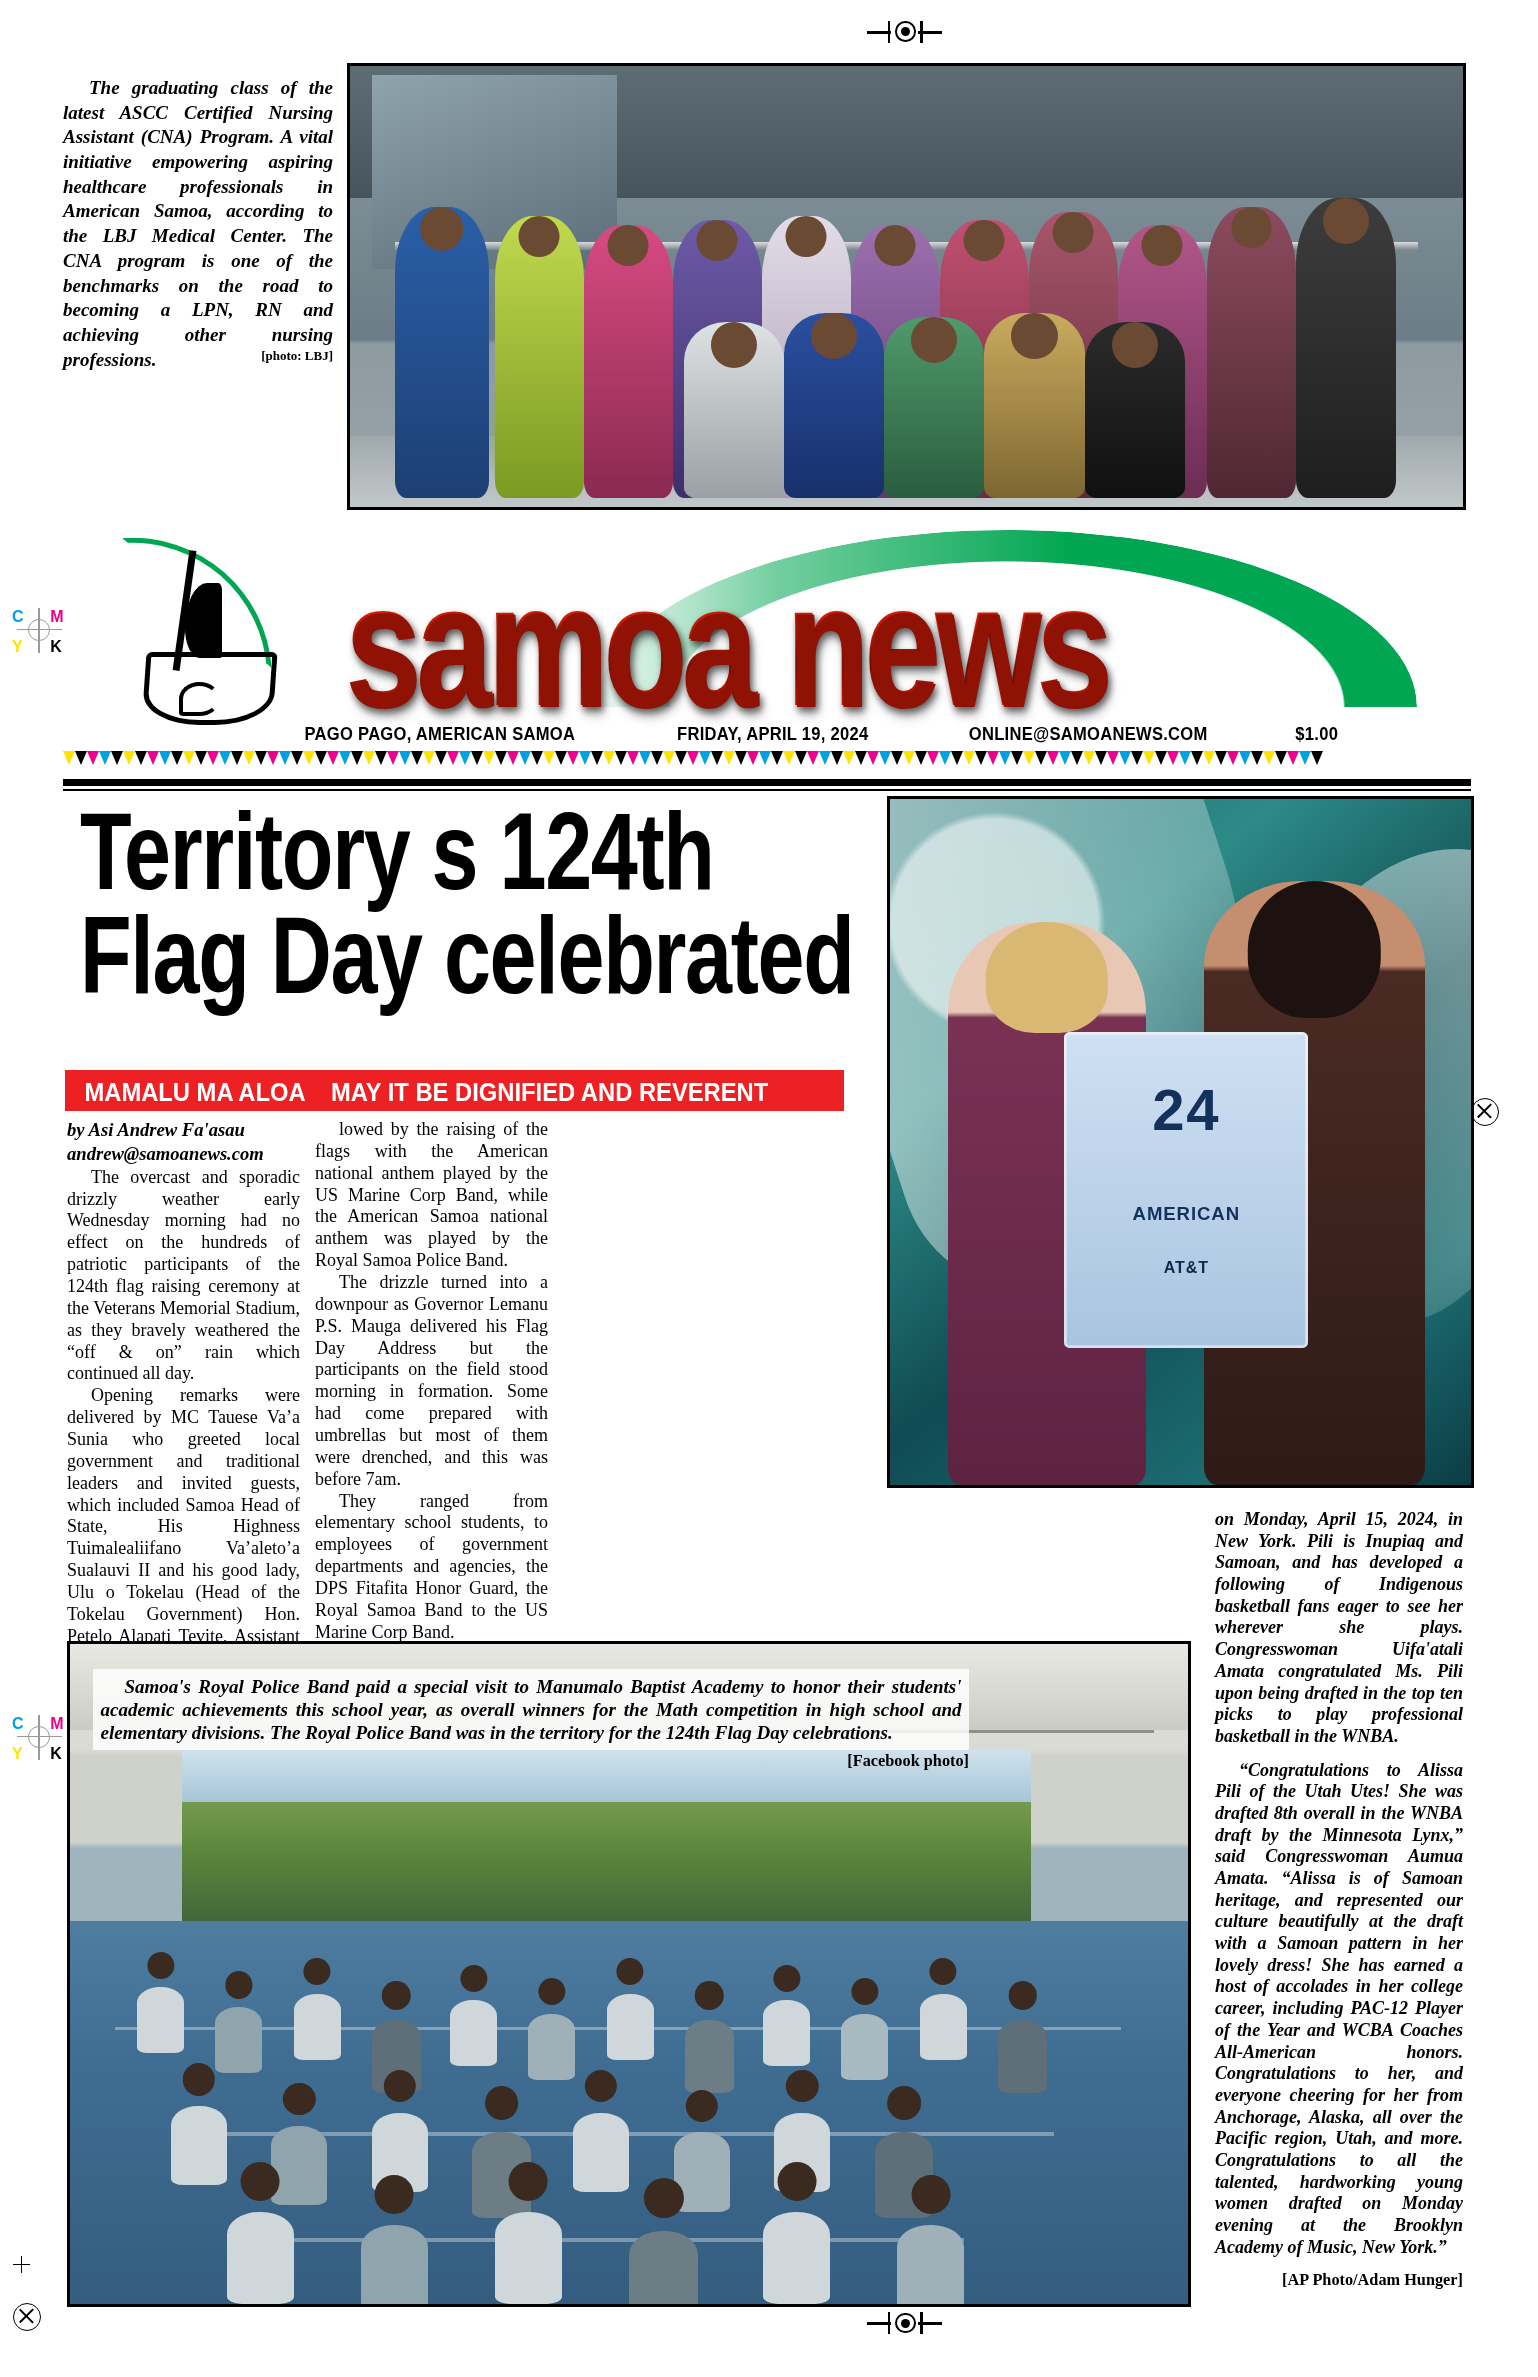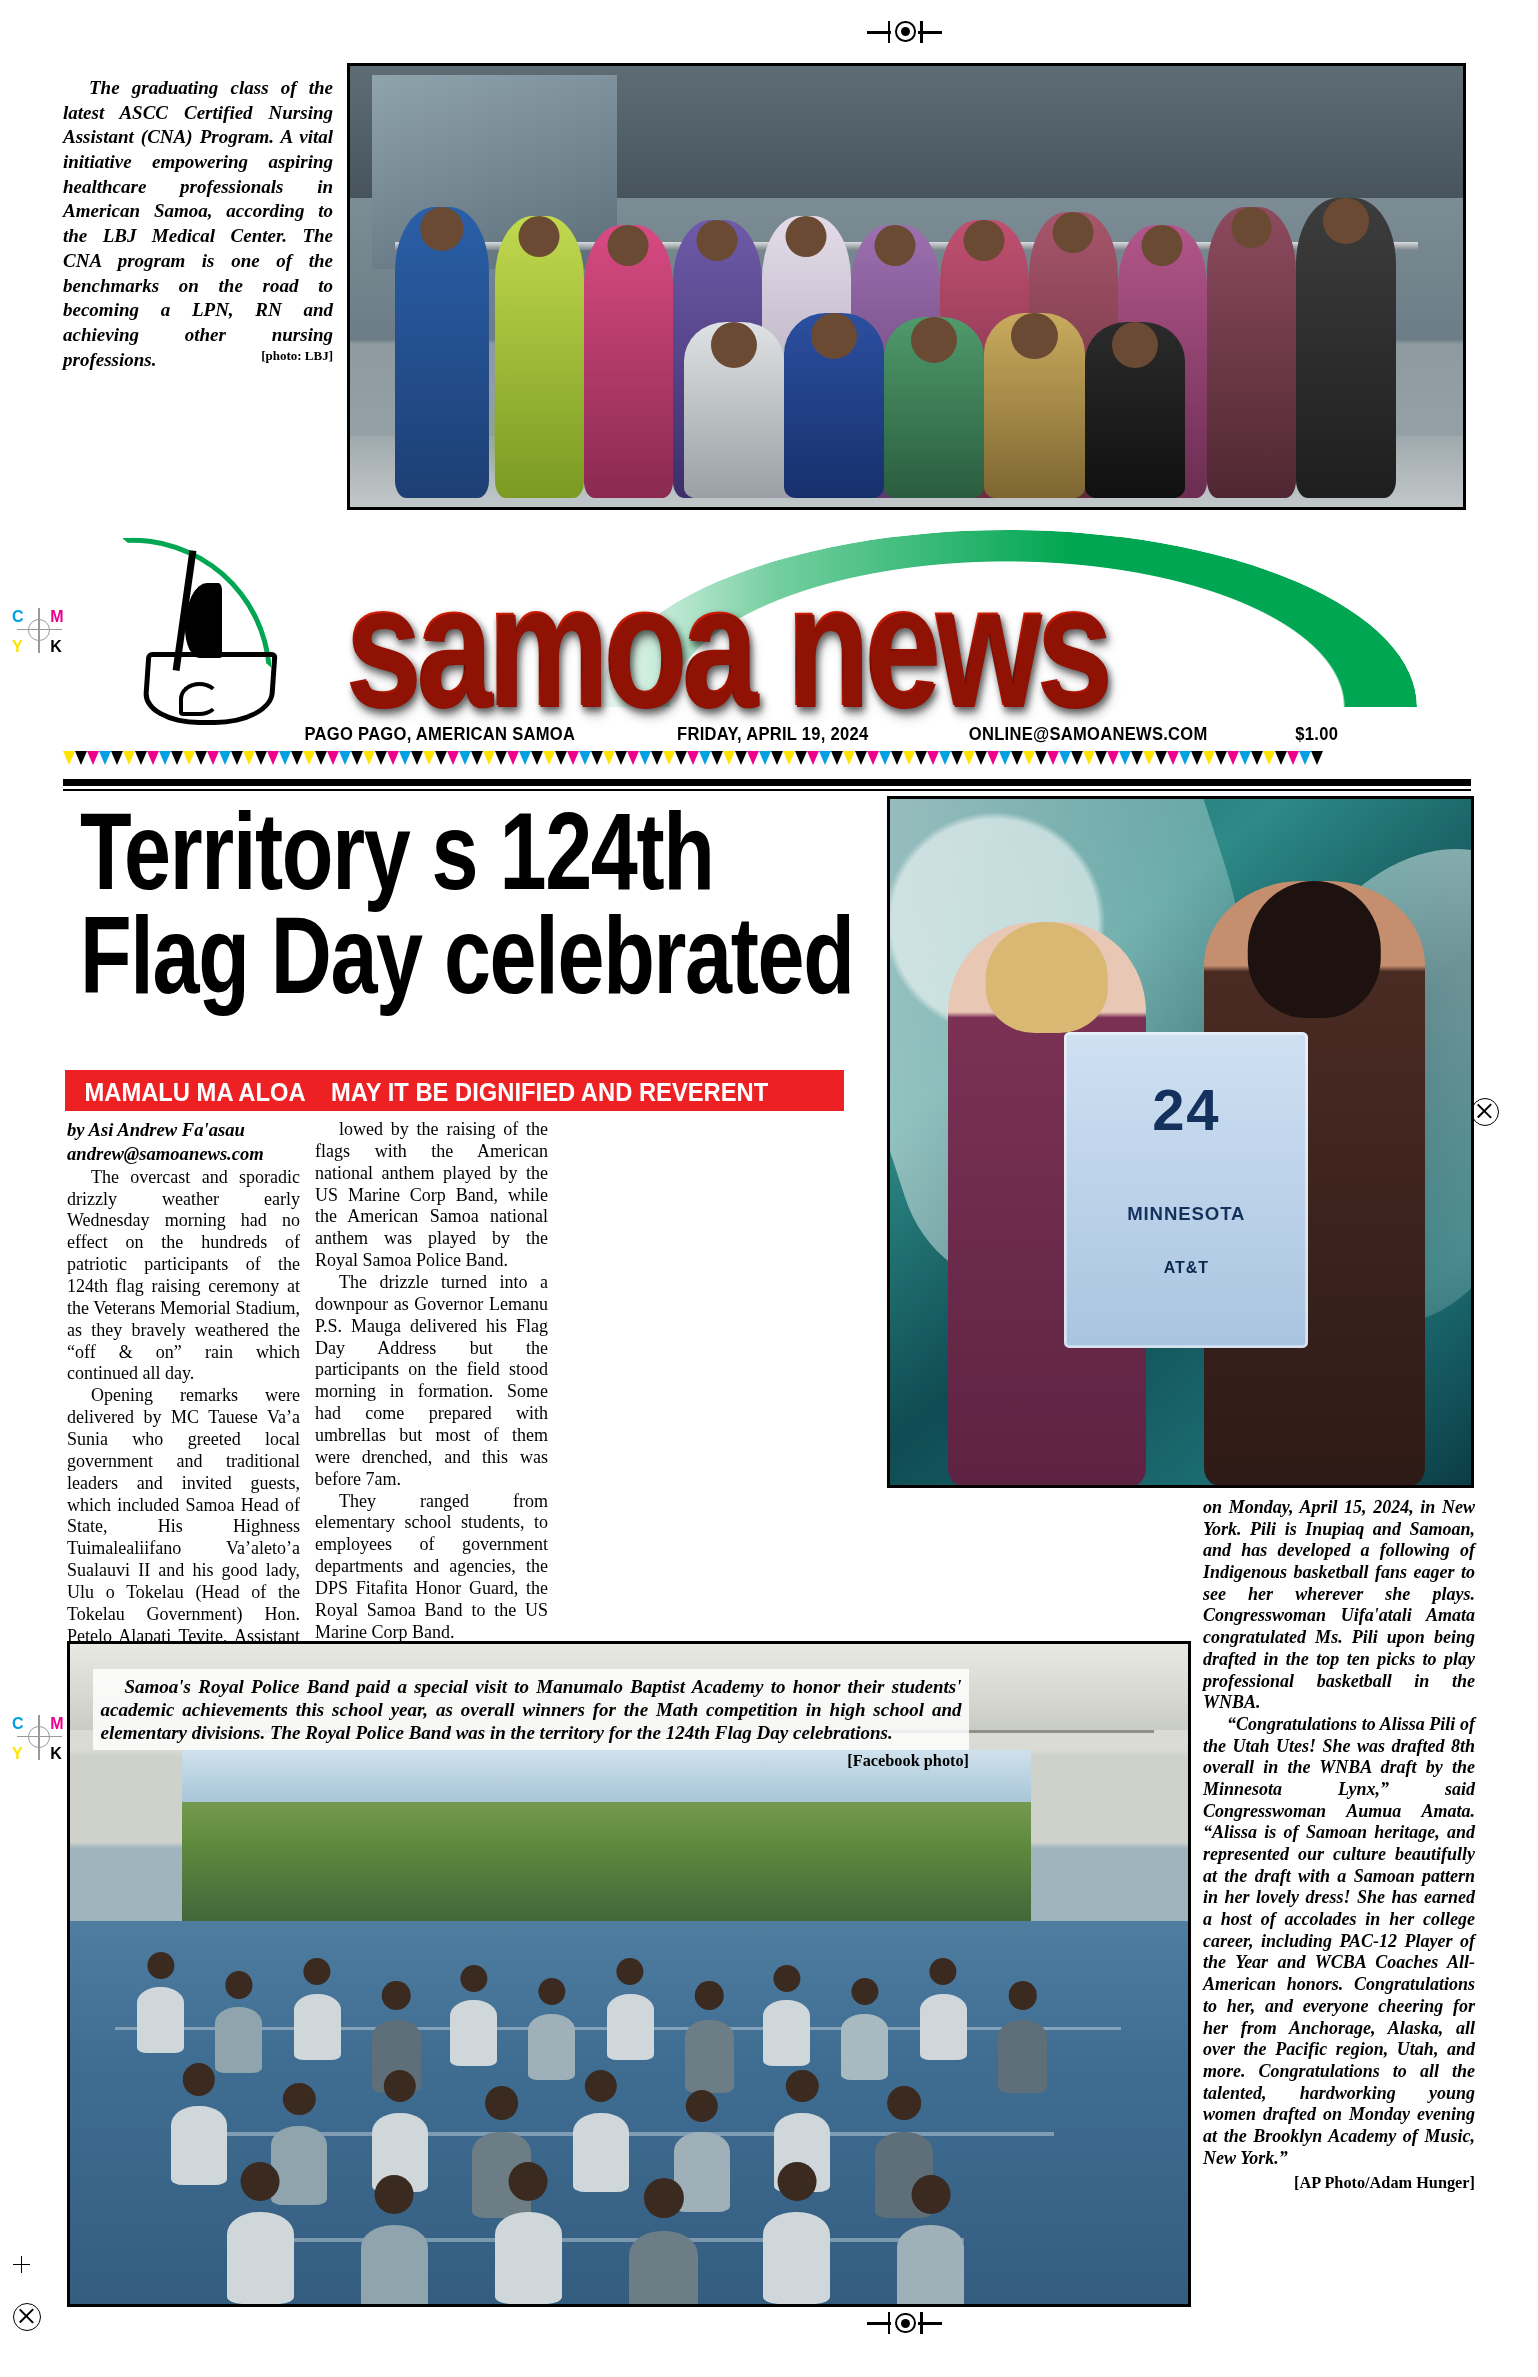--- a/index.html
+++ b/index.html
@@ -325,21 +325,21 @@
     text-align:justify;
   }
   #wnba-cap-left {
     left:893px; top:1497px; width:231px;
     text-indent:24px;
     border-left:2.8px solid #000; padding-left:10.3px;
   }
   #wnba-cap-right {
     left:1203px; top:1497px; width:272px;
   }
-  #wnba-cap-right p { text-indent:24px; margin:0; }
+  #wnba-cap-right p { text-indent:24px; margin:12px; }
   #wnba-cap-right p:first-child { text-indent:0; }
   .ap-credit {
     font-style:normal; font-weight:bold; font-size:16.3px;
     text-align:right; text-indent:0 !important; margin-top:3.7px !important;
   }
 
   
   #photo-band { left:67px; top:1641px; width:1124px; height:666px; }
   .band-bg {
     position:absolute; inset:0;
@@ -643,21 +643,21 @@
     <div class="wnba-swoosh"></div>
     <div class="wnba-swoosh2"></div>
     <div class="w-person-a">
         <i class="w-hair-a"></i>
       </div>
     <div class="w-person-b">
         <i class="w-hair-b"></i>
       </div>
     <div class="jersey">
       <div class="num">24</div>
-      <div class="team">MINNESOTA</div>
+      <div class="team">AMERICAN</div>
       <div class="sponsor">AT&amp;T</div>
     </div>
   </div>
 
   <div class="red-banner">
     <span class="left">MAMALU MA ALOA</span>
     <span class="right">MAY IT BE DIGNIFIED AND REVERENT</span>
   </div>
 
   <div class="story-col" id="story-col-1">

